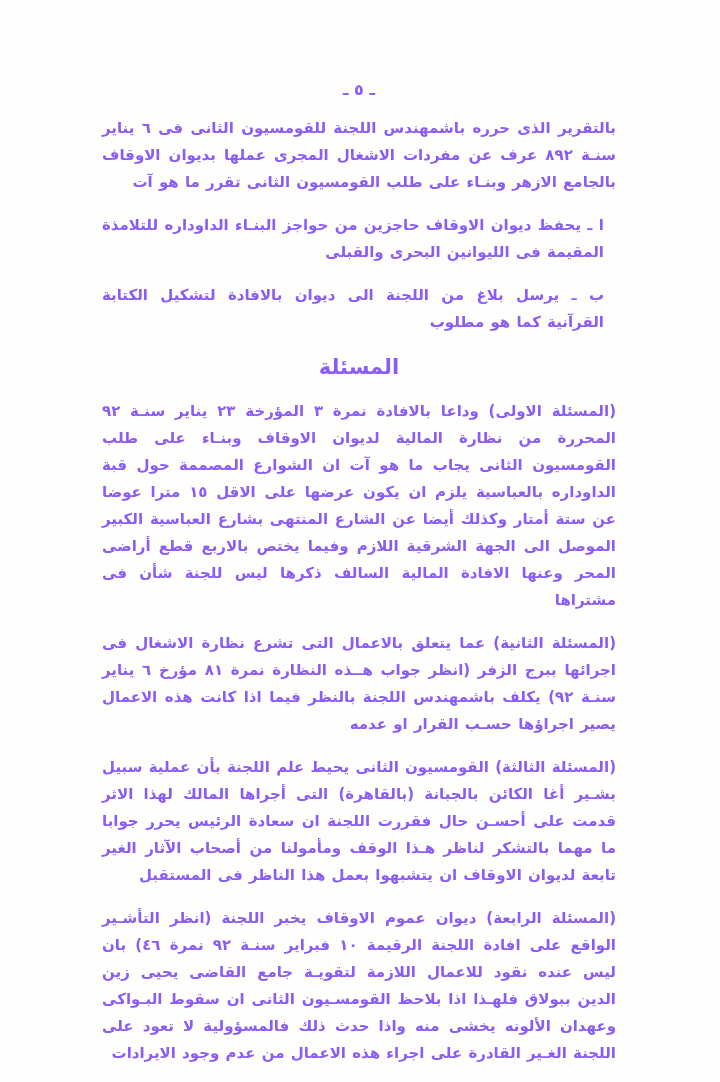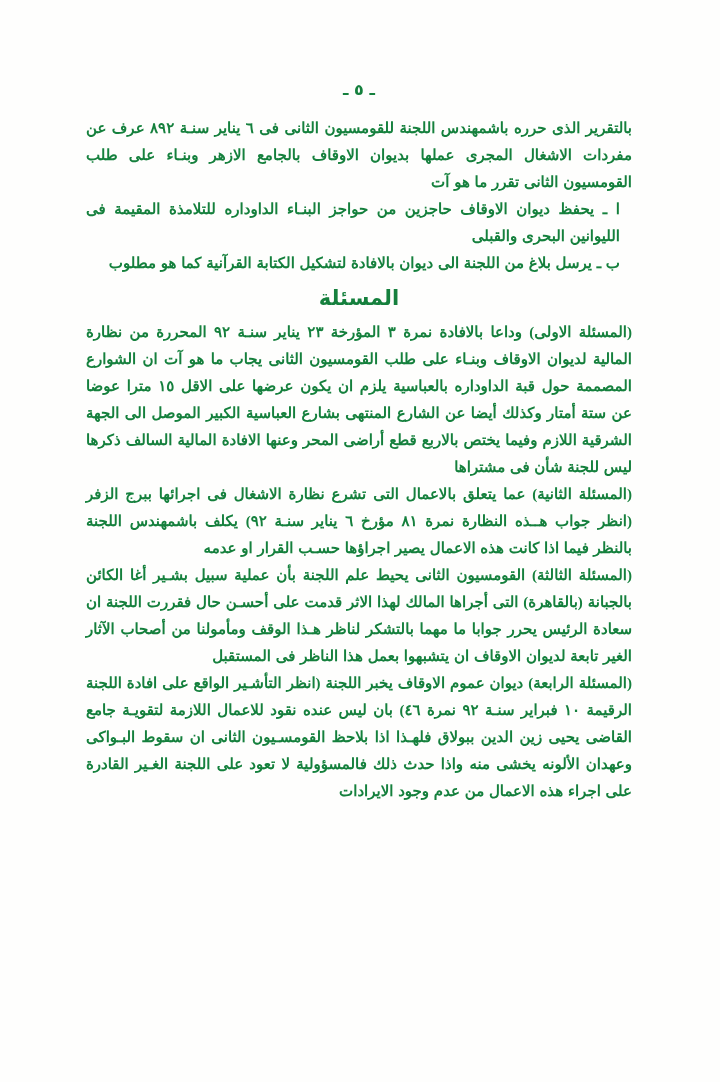--- a/index.html
+++ b/index.html
@@ -14,46 +14,45 @@
     overflow: hidden;
     font-family: "DejaVu Sans", sans-serif;
   }
   .scan-page {
     position: absolute;
     top: 0;
     left: 0;
     width: 720px;
     height: 1082px;
     background: #fefefd;
-    color: #15803d;
+    color: #8b5cf6;
   }
   .content {
     position: absolute;
     top: 80px;
     right: 88px;
     width: 546px;
     direction: rtl;
   }
   .page-number {
     text-align: center;
     font-weight: bold;
     font-size: 16px;
     letter-spacing: 3px;
     margin: 0 0 16px 0;
     direction: rtl;
   }
   .para {
-    margin: 0;
+    margin: 16px;
     font-size: 15px;
     font-weight: bold;
     line-height: 27px;
     text-align: justify;
     text-align-last: right;
     word-spacing: 1px;
-    font-family: Liberation Serif, serif;
   }
   .para.item {
     padding-right: 12px;
   }
   .section-heading {
     text-align: center;
     font-size: 21px;
     font-weight: bold;
     margin: 6px 0 6px 0;
     line-height: 30px;

